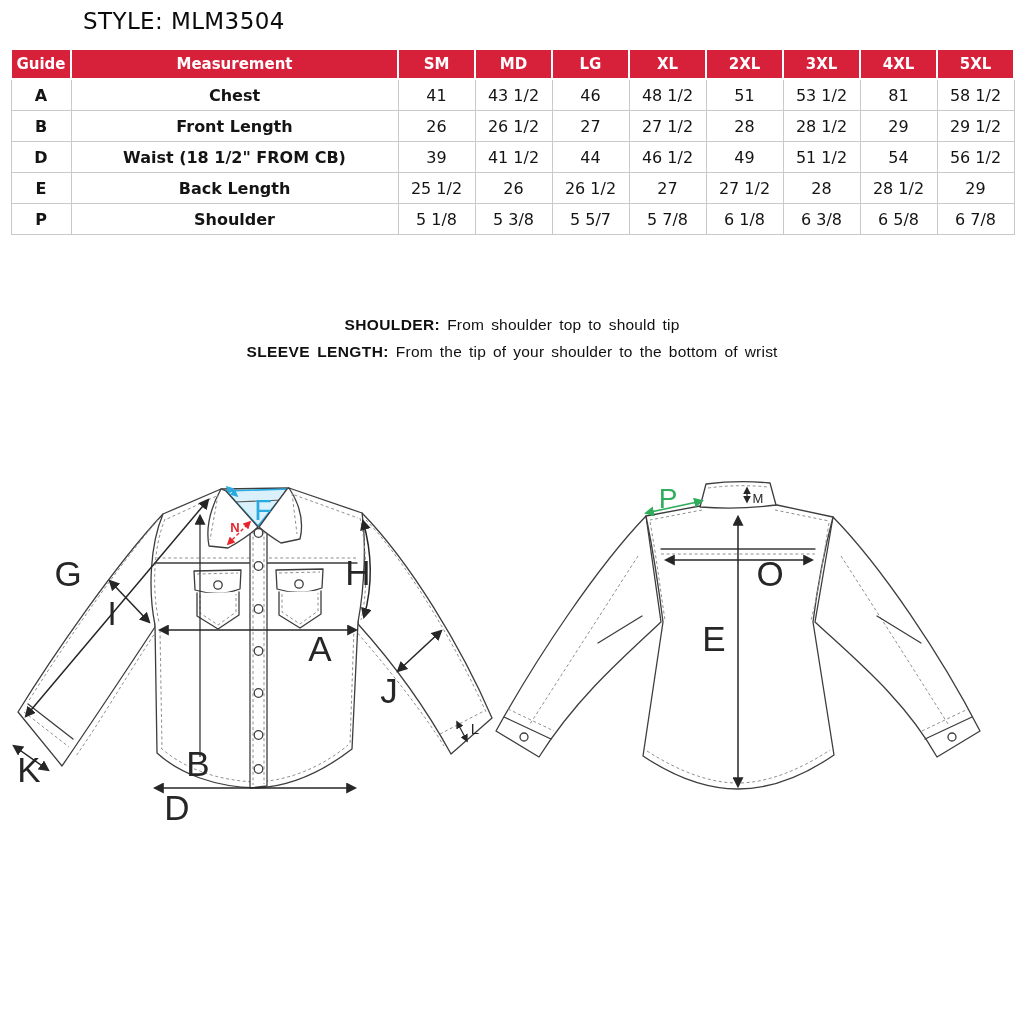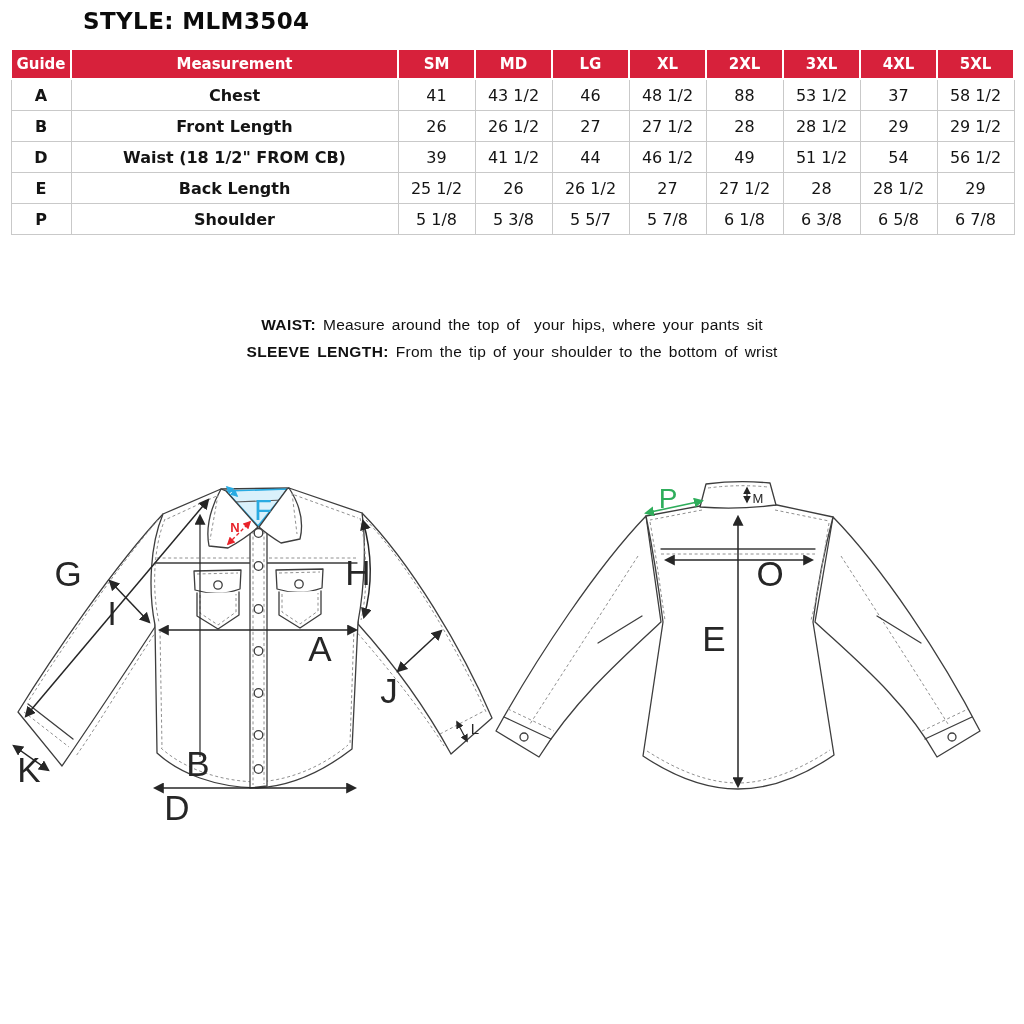--- a/index.html
+++ b/index.html
@@ -1,19 +1,19 @@
 <!DOCTYPE html>
 <html><head>
 <meta charset="utf-8">
 <style>
   html,body{margin:0;padding:0}
   body{width:1024px;height:1024px;background:#ffffff;position:relative;overflow:hidden;
        font-family:"DejaVu Sans",sans-serif;color:#131313}
 
-  .page-title{position:absolute;left:83px;top:8px;font-size:23px;font-weight:bold;
+  .page-title{position:absolute;left:83px;top:8px;font-size:23px;font-weight:normal;
               letter-spacing:.4px;color:#0b0b0b}
 
   table.size-chart{position:absolute;left:10px;top:48px;width:1005px;
                    border-collapse:collapse;table-layout:fixed}
   table.size-chart th{background:#D7213B;color:#fff;font-size:15px;font-weight:bold;
                       height:28px;border:2px solid #ffffff;padding:0;}
   table.size-chart td{border:1px solid #c9c9c9;height:30px;padding:0;text-align:center;
                       font-size:16px;color:#141414;vertical-align:middle;background:#fff}
   td.g{font-weight:bold}
   td.m{font-weight:bold}
@@ -75,23 +75,23 @@
     </tr>
   </thead>
   <tbody>
     <tr>
       <td class="g">A</td>
       <td class="m">Chest</td>
       <td>41</td>
       <td>43 1/2</td>
       <td>46</td>
       <td>48 1/2</td>
-      <td>88</td>
+      <td>51</td>
       <td>53 1/2</td>
-      <td>37</td>
+      <td>81</td>
       <td>58 1/2</td>
     </tr>
     <tr>
       <td class="g">B</td>
       <td class="m">Front Length</td>
       <td>26</td>
       <td>26 1/2</td>
       <td>27</td>
       <td>27 1/2</td>
       <td>28</td>
@@ -132,21 +132,21 @@
       <td>5 7/8</td>
       <td>6 1/8</td>
       <td>6 3/8</td>
       <td>6 5/8</td>
       <td>6 7/8</td>
     </tr>
   </tbody>
 </table>
 
 <div class="instructions">
-  <div class="line"><b>WAIST:</b><span> Measure around the top of  your hips, where your pants sit</span></div>
+  <div class="line"><b>SHOULDER:</b><span> From shoulder top to should tip</span></div>
   <div class="line"><b>SLEEVE LENGTH:</b><span> From the tip of your shoulder to the bottom of wrist</span></div>
 </div>
 
 <svg class="diagram" width="1024" height="385" viewBox="0 455 1024 385" xmlns="http://www.w3.org/2000/svg">
   <defs>
     <marker id="ab" viewBox="0 0 10 10" refX="8" refY="5" markerWidth="11" markerHeight="11" orient="auto-start-reverse" markerUnits="userSpaceOnUse">
         <path d="M0,0 L10,5 L0,10 Z" fill="#262626"></path>
       </marker>
     <marker id="abs" viewBox="0 0 10 10" refX="8" refY="5" markerWidth="8" markerHeight="8" orient="auto-start-reverse" markerUnits="userSpaceOnUse">
         <path d="M0,0 L10,5 L0,10 Z" fill="#262626"></path>

